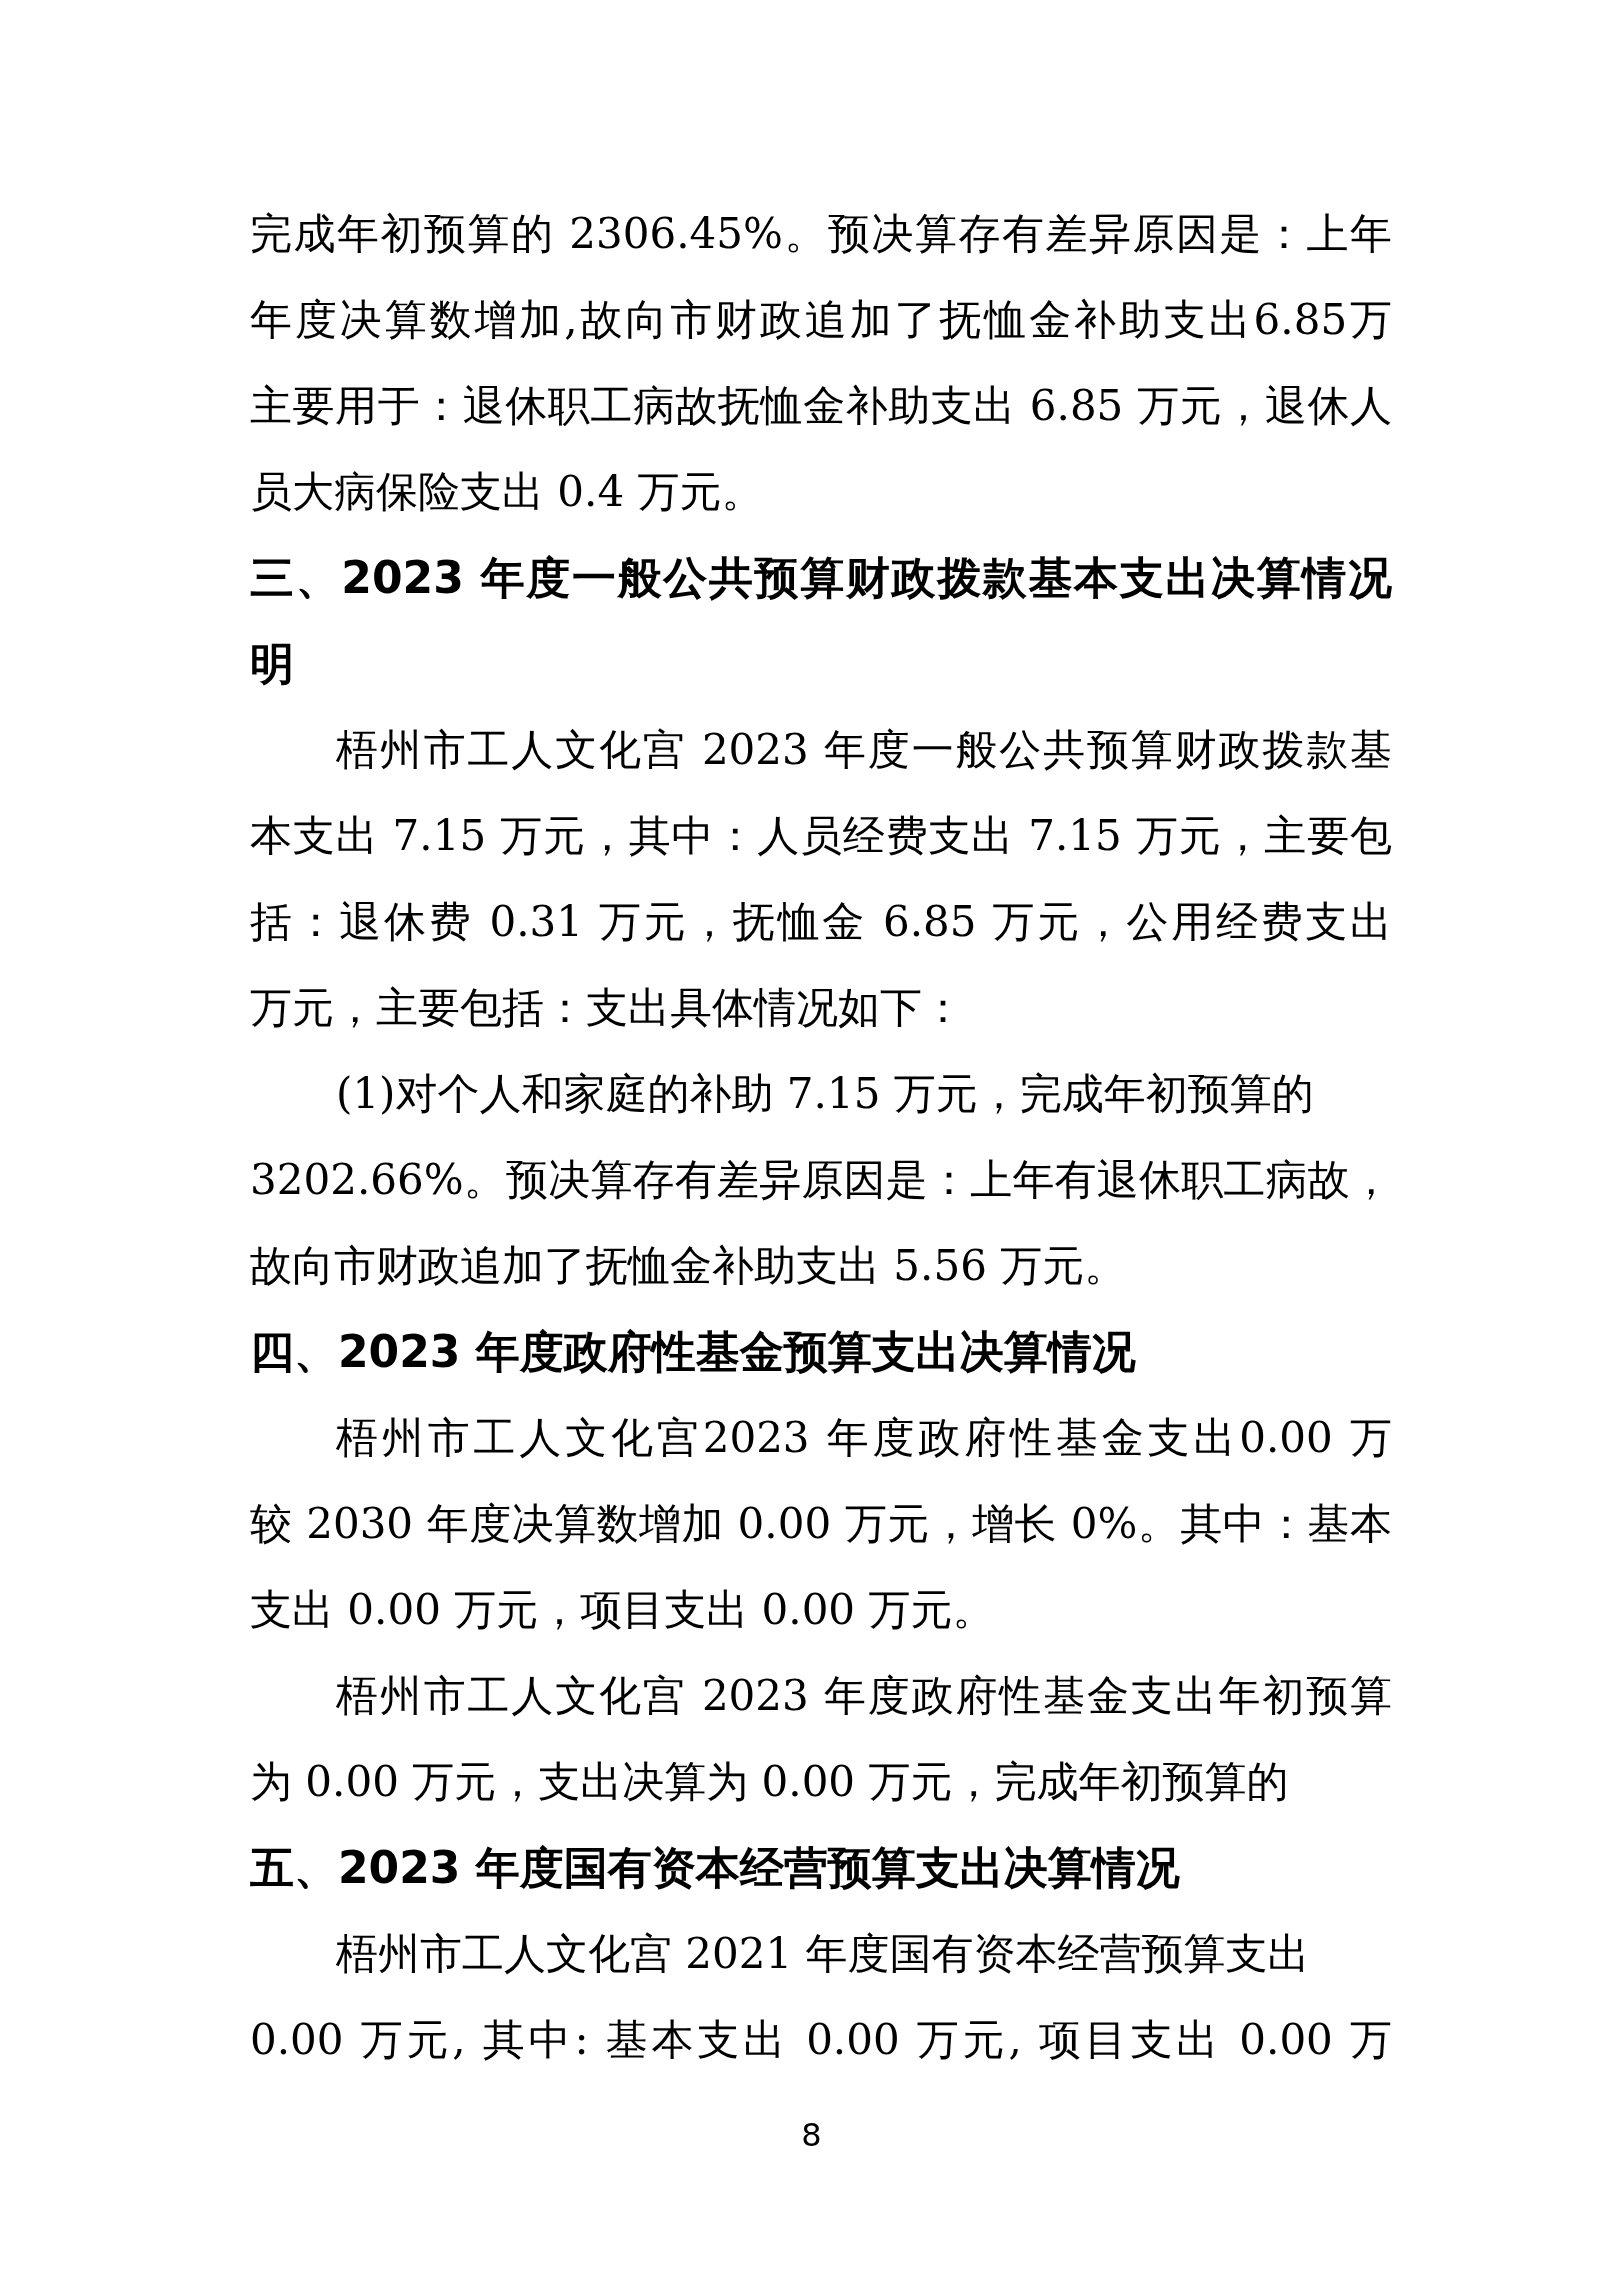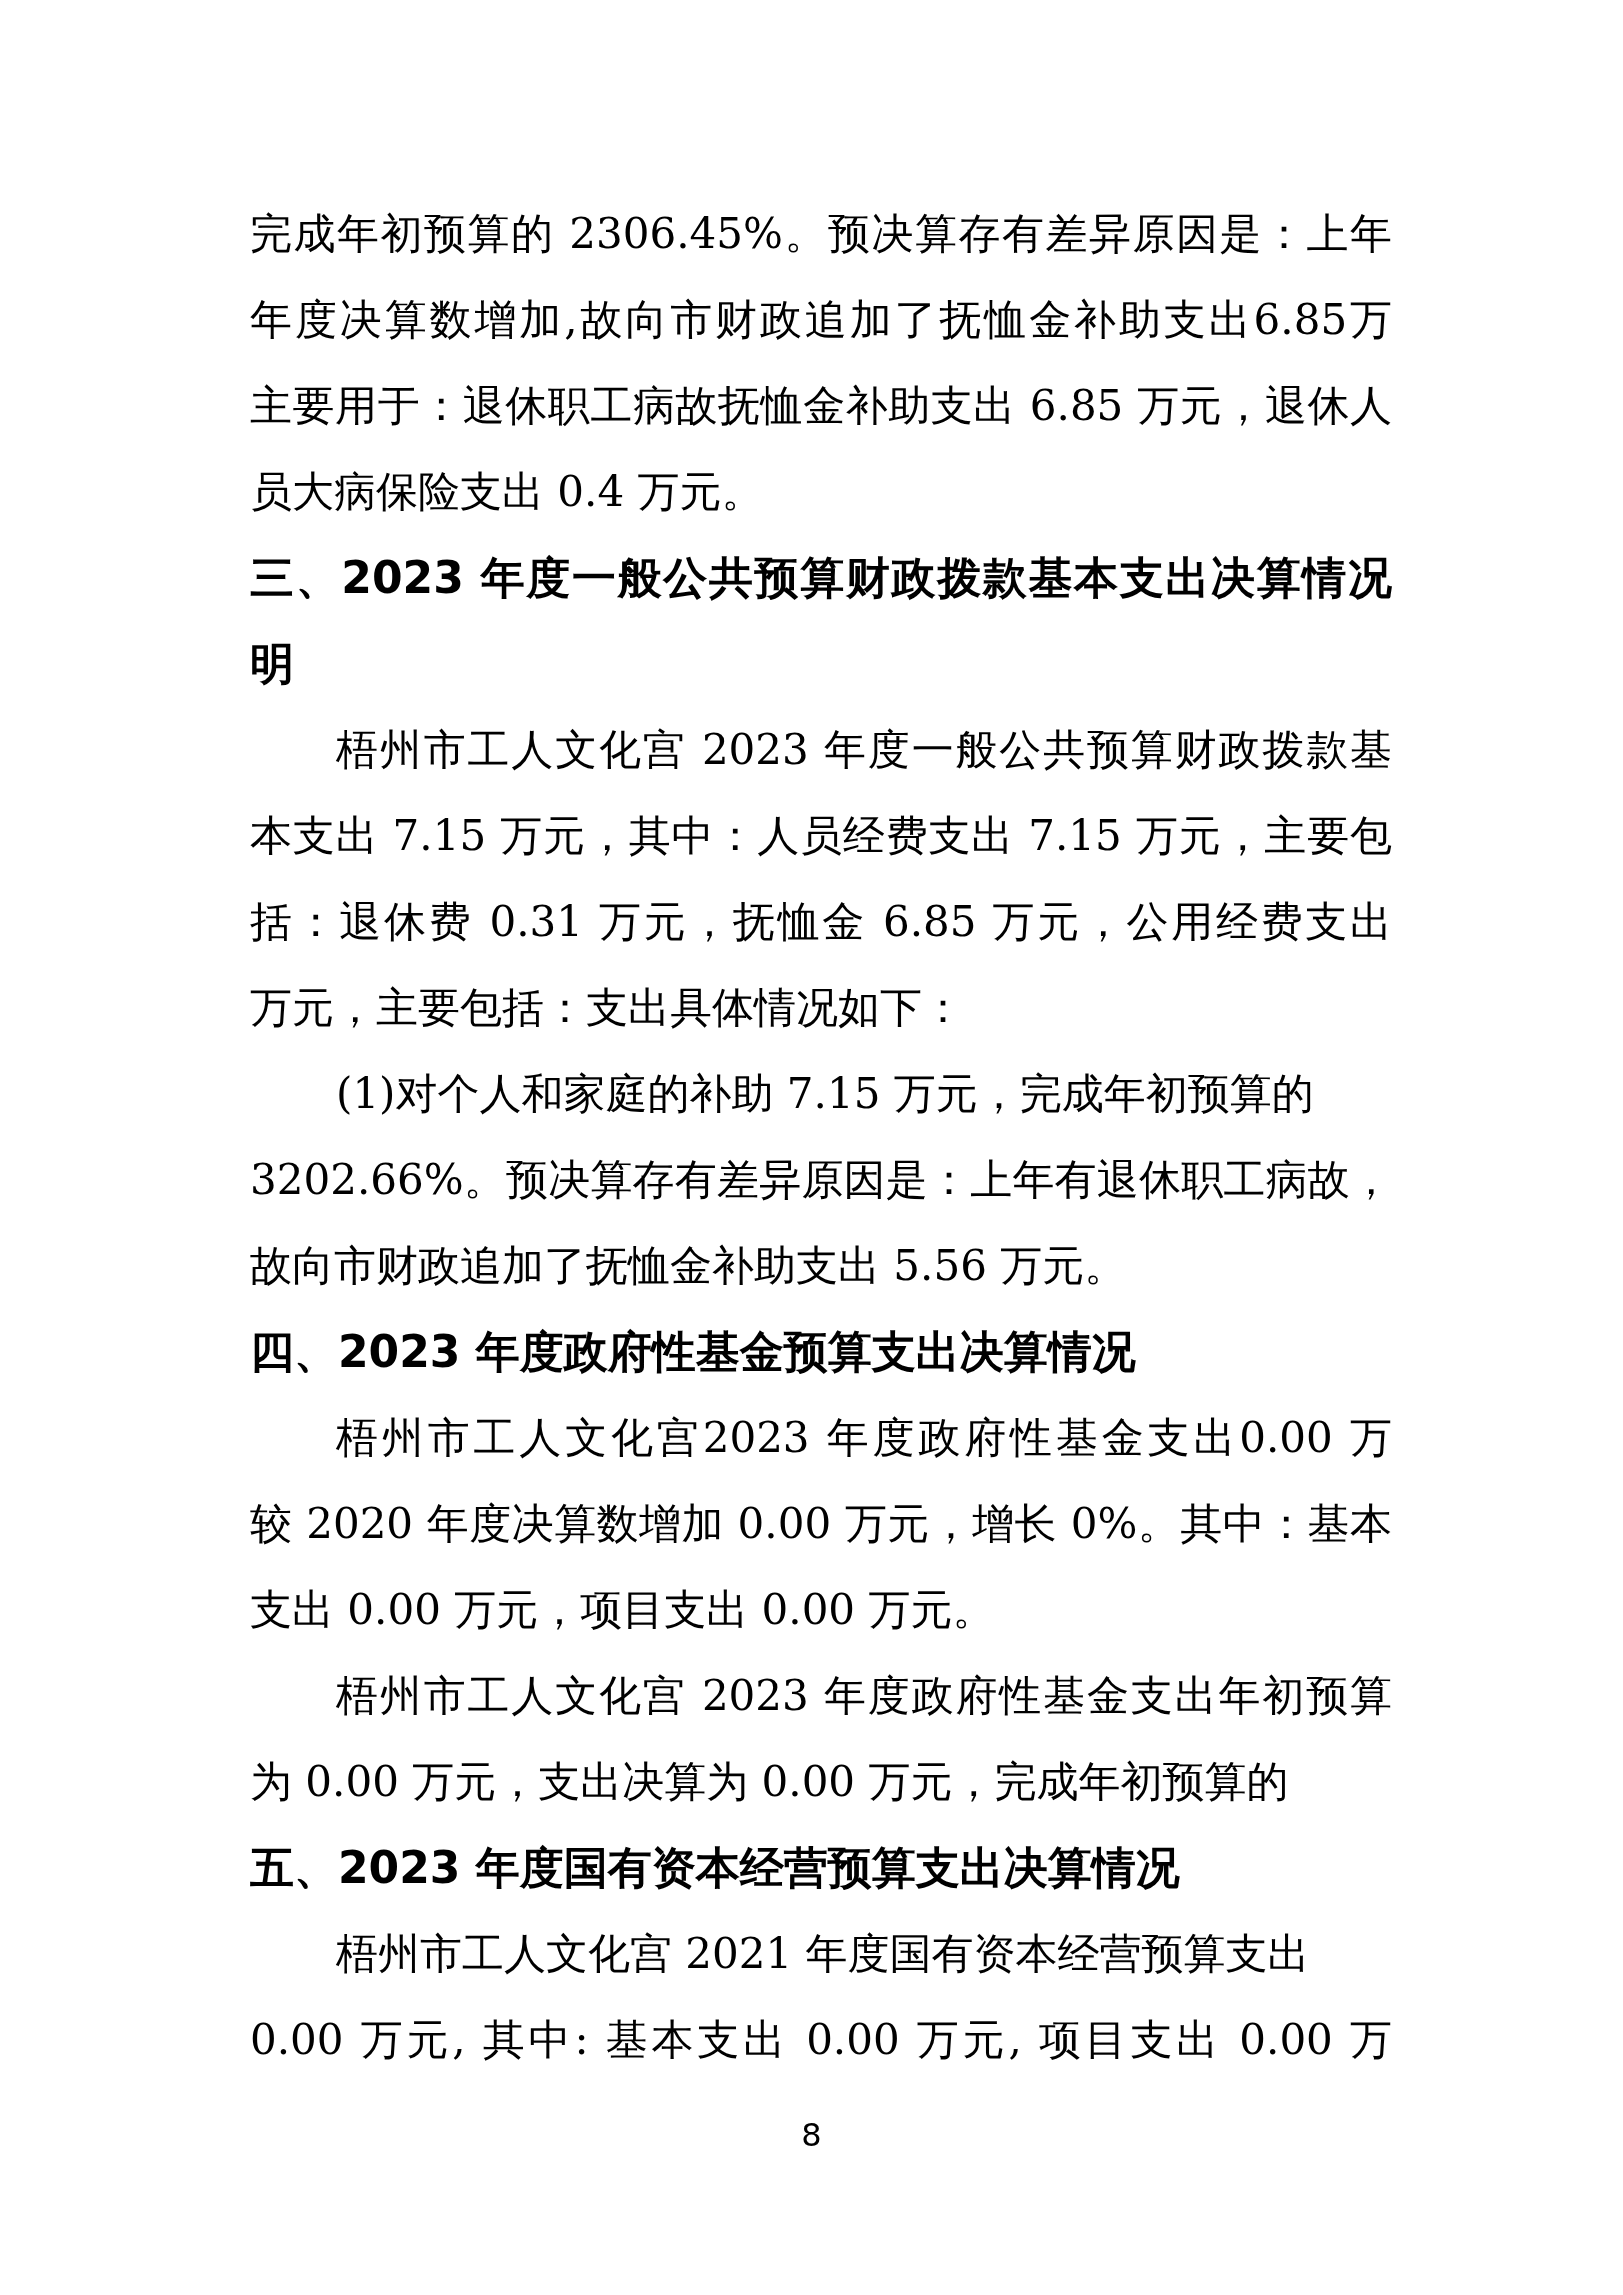--- a/index.html
+++ b/index.html
@@ -74,21 +74,21 @@
     <div class="line justify">括：退休费 0.31 万元，抚恤金 6.85 万元，公用经费支出 0.00</div>
     <div class="line">万元，主要包括：支出具体情况如下：</div>
 
     <div class="line indent">(1)对个人和家庭的补助 7.15 万元，完成年初预算的</div>
     <div class="line justify">3202.66%。预决算存有差异原因是：上年有退休职工病故，</div>
     <div class="line">故向市财政追加了抚恤金补助支出 5.56 万元。</div>
 
     <div class="line heading">四、2023 年度政府性基金预算支出决算情况</div>
 
     <div class="line indent justify">梧州市工人文化宫2023 年度政府性基金支出0.00 万元，</div>
-    <div class="line justify">较 2020 年度决算数增加 0.00 万元，增长 0%。其中：基本</div>
+    <div class="line justify">较 2030 年度决算数增加 0.00 万元，增长 0%。其中：基本</div>
     <div class="line">支出 0.00 万元，项目支出 0.00 万元。</div>
 
     <div class="line indent justify">梧州市工人文化宫 2023 年度政府性基金支出年初预算</div>
     <div class="line">为 0.00 万元，支出决算为 0.00 万元，完成年初预算的 0%。</div>
 
     <div class="line heading">五、2023 年度国有资本经营预算支出决算情况</div>
 
     <div class="line indent">梧州市工人文化宫 2021 年度国有资本经营预算支出</div>
     <div class="line justify">0.00 万元, 其中: 基本支出 0.00 万元, 项目支出 0.00 万元。</div>
 

